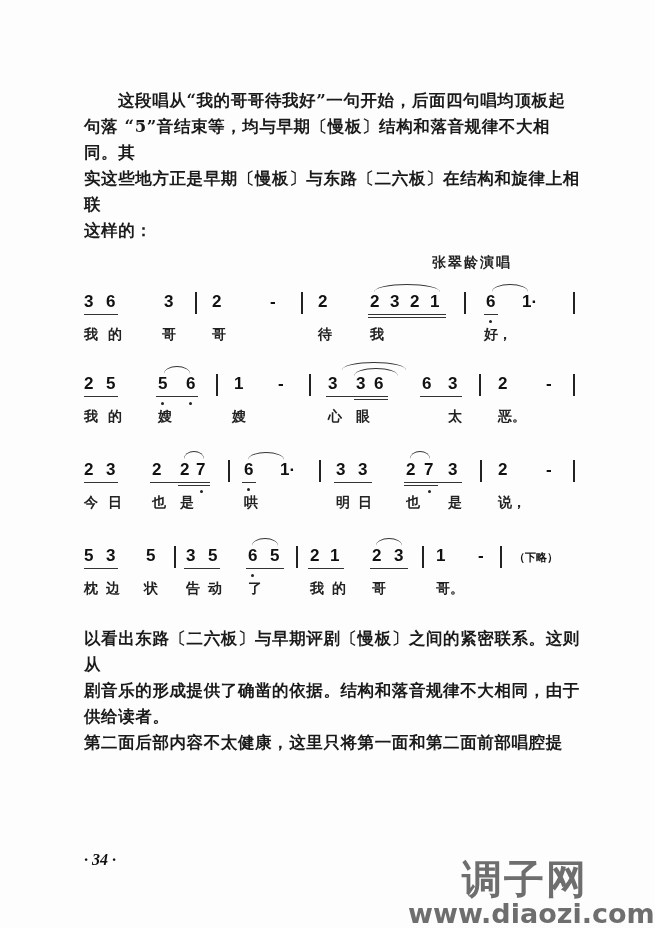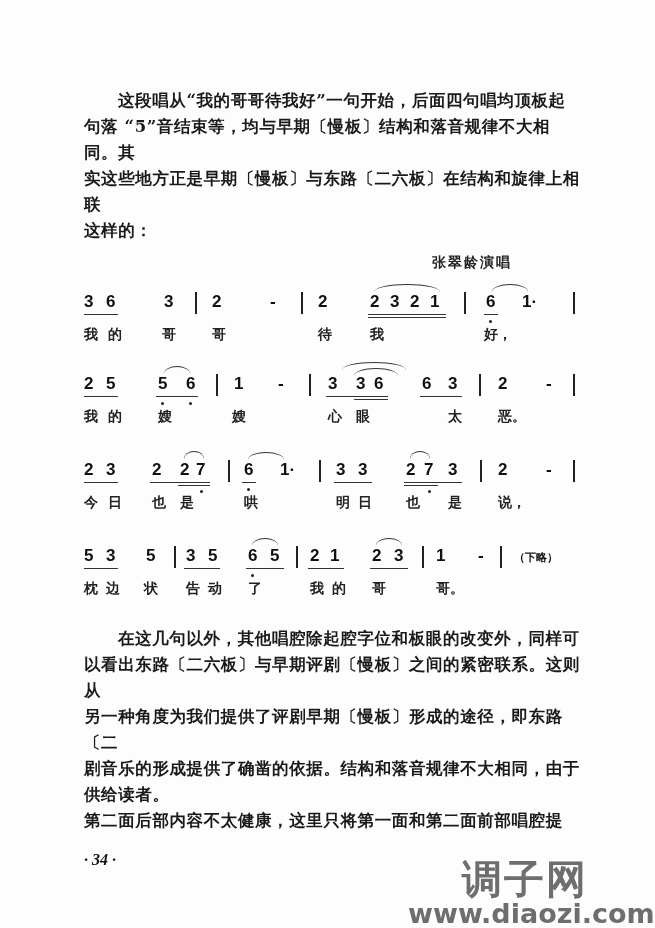--- a/index.html
+++ b/index.html
@@ -197,23 +197,21 @@
   <span class="lyric" style="left:102px">告</span>
   <span class="lyric" style="left:124px">动</span>
   <span class="lyric" style="left:164px">了</span>
   <span class="lyric" style="left:226px">我</span>
   <span class="lyric" style="left:248px">的</span>
   <span class="lyric" style="left:288px">哥</span>
   <span class="lyric" style="left:352px">哥。</span>
 </div>
 
 <div class="para" style="top:626px;">
-  <p class="indent">在这几句以外，其他唱腔除起腔字位和板眼的改变外，同样可</p>
   <p>以看出东路〔二六板〕与早期评剧〔慢板〕之间的紧密联系。这则从</p>
-  <p>另一种角度为我们提供了评剧早期〔慢板〕形成的途径，即东路〔二</p>
   <p>剧音乐的形成提供了确凿的依据。结构和落音规律不大相同，由于</p>
   <p>供给读者。</p>
   <p>第二面后部内容不太健康，这里只将第一面和第二面前部唱腔提</p>
 </div>
 
 <div class="pagenum">· 34 ·</div>
 <div class="wm-cn">调子网</div>
 <div class="wm-url">www.diaozi.com</div>
 
 </body></html>

